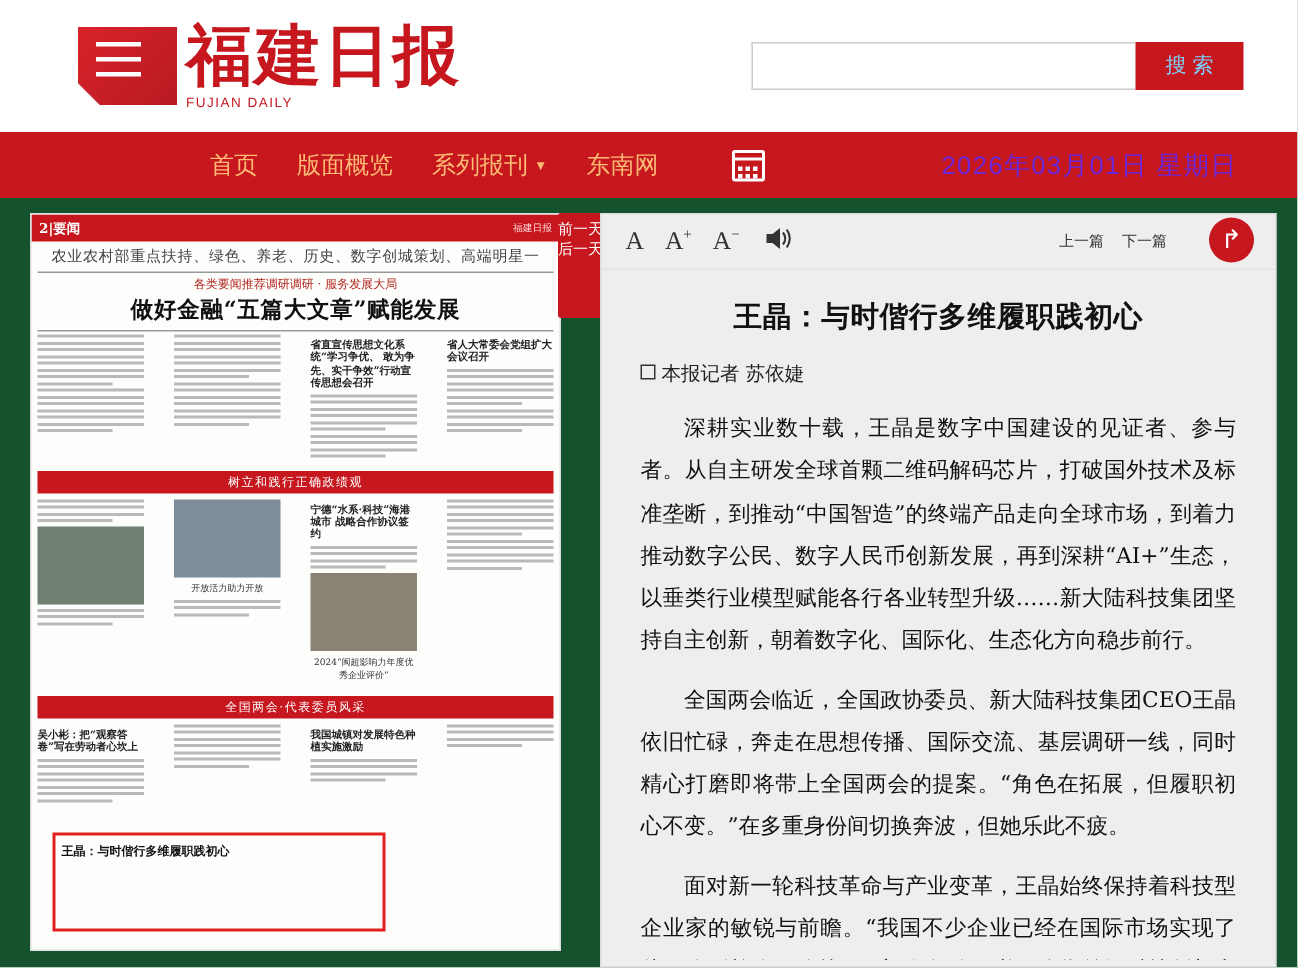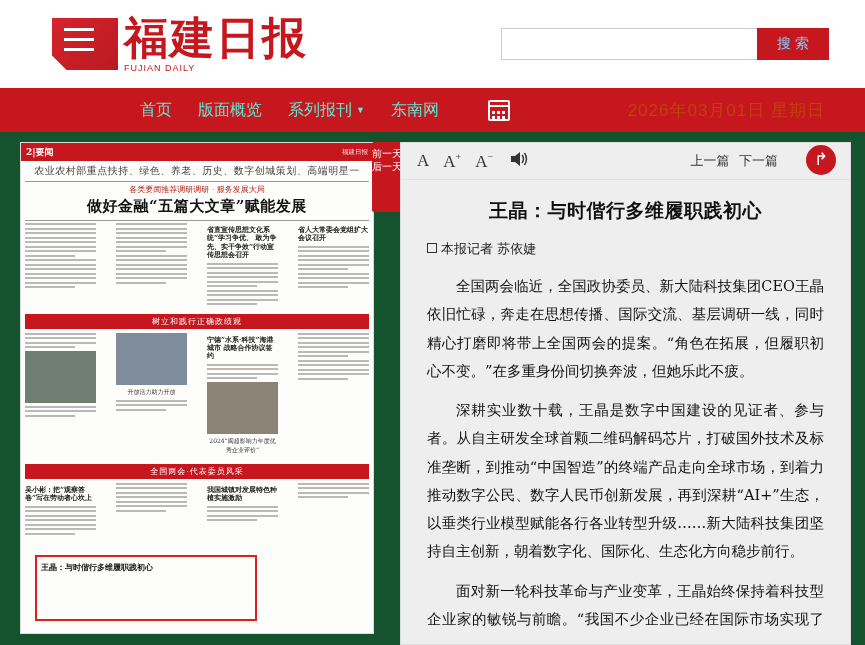--- a/index.html
+++ b/index.html
@@ -97,38 +97,38 @@
     align-items: center;
     color: #ffffff;
   }
   .nav-items {
     display: flex;
     align-items: center;
     margin-left: 140px;
   }
   .nav-item {
     font-size: 16px;
-    color: #5eead4;
+    color: #fdba74;
     margin-right: 26px;
     cursor: pointer;
     white-space: nowrap;
   }
   .nav-item .caret {
     font-size: 9px;
     margin-left: 4px;
     vertical-align: middle;
   }
   .date-area {
     position: absolute;
     right: 40px;
     top: 88px;
     height: 44px;
     display: flex;
     align-items: center;
-    color: #c2410c;
+    color: #6d28d9;
   }
   .cal-icon {
     width: 22px; height: 21px;
     border: 2px solid #ffffff;
     border-radius: 2px;
     position: relative;
     margin-right: 118px;
     box-sizing: border-box;
   }
   .cal-icon:before {
@@ -318,22 +318,23 @@
     font-size: 10px;
     vertical-align: super;
   }
   .fs-a1 { font-size: 17px; }
   .fs-a2 { font-size: 17px; }
   .fs-a3 { font-size: 17px; }
   .speaker-icon { margin-left: 2px; cursor: pointer; }
   .prevnext {
     position: absolute;
     right: 72px;
-    font-size: 13px;
+    font-size: 10px;
     color: #333;
+    font-family: Liberation Mono, monospace;
   }
   .prevnext span { cursor: pointer; margin-left: 6px; }
   .back-circle {
     position: absolute;
     right: 14px;
     top: 2px;
     width: 30px;
     height: 30px;
     border-radius: 50%;
     background: #c6161e;
@@ -594,21 +595,21 @@
           <span>上一篇</span>
           <span>下一篇</span>
         </span>
         <span class="back-circle">↱</span>
       </div>
       <div class="article-body">
         <div class="article-title">王晶：与时偕行多维履职践初心</div>
         <div class="byline">
           <span class="sq"></span><span>本报记者 苏依婕</span>
         </div>
+        <p class="para">深耕实业数十载，王晶是数字中国建设的见证者、参与者。从自主研发全球首颗二维码解码芯片，打破国外技术及标准垄断，到推动“中国智造”的终端产品走向全球市场，到着力推动数字公民、数字人民币创新发展，再到深耕“AI+”生态，以垂类行业模型赋能各行各业转型升级……新大陆科技集团坚持自主创新，朝着数字化、国际化、生态化方向稳步前行。</p>
         <p class="para">全国两会临近，全国政协委员、新大陆科技集团CEO王晶依旧忙碌，奔走在思想传播、国际交流、基层调研一线，同时精心打磨即将带上全国两会的提案。“角色在拓展，但履职初心不变。”在多重身份间切换奔波，但她乐此不疲。</p>
-        <p class="para">深耕实业数十载，王晶是数字中国建设的见证者、参与者。从自主研发全球首颗二维码解码芯片，打破国外技术及标准垄断，到推动“中国智造”的终端产品走向全球市场，到着力推动数字公民、数字人民币创新发展，再到深耕“AI+”生态，以垂类行业模型赋能各行各业转型升级……新大陆科技集团坚持自主创新，朝着数字化、国际化、生态化方向稳步前行。</p>
         <p class="para">面对新一轮科技革命与产业变革，王晶始终保持着科技型企业家的敏锐与前瞻。“我国不少企业已经在国际市场实现了从跟跑到并跑的跨越。要迈向领跑，必须依靠前沿科技创新支撑。”为此她建议，要健全“政产学”融合机制，打造“企业家+科学家”协同创新联合体，让更多前沿科技成果从实验室走向生产线。</p>
 
       </div>
     </div>
 
   </div>
 </div>
 
 </body></html>

